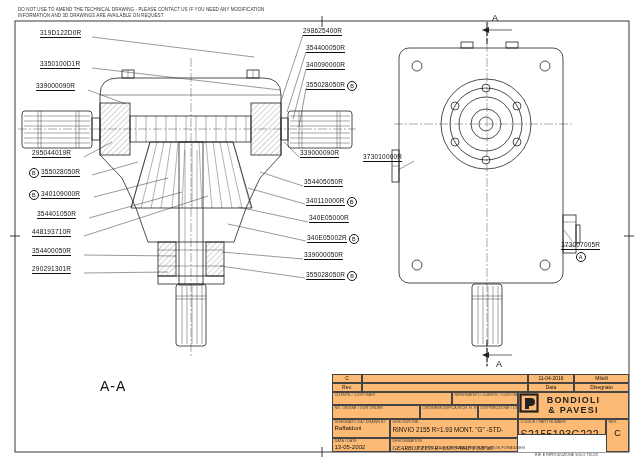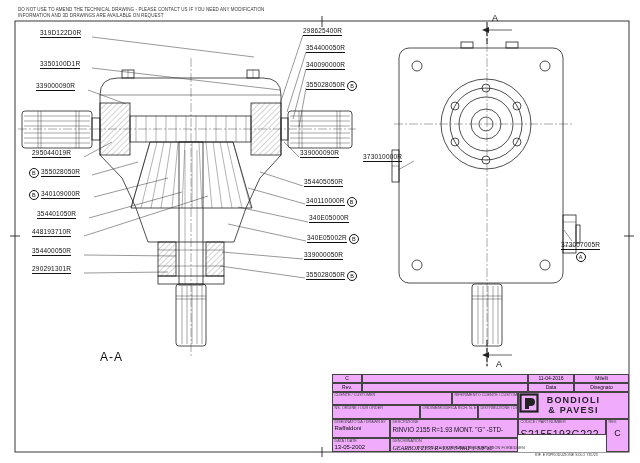--- a/index.html
+++ b/index.html
@@ -6,24 +6,24 @@
   #page{position:relative;width:640px;height:463px;background:#ffffff;overflow:hidden;
         font-family:"Liberation Sans",sans-serif;color:#111;}
   svg{position:absolute;left:0;top:0;}
   .tiny{position:absolute;font-size:4.5px;color:#333;letter-spacing:.1px;white-space:nowrap;line-height:1.2;}
   .plabel{position:absolute;font-size:6.5px;letter-spacing:.2px;color:#111;white-space:nowrap;line-height:1;}
   .u{display:inline-block;border-bottom:.7px solid #111;padding-bottom:.5px;}
   .balloon{display:inline-block;width:8px;height:8px;border:.8px solid #111;border-radius:50%;
            font-size:5.5px;line-height:8px;text-align:center;vertical-align:-1px;margin:0 2px;background:#fff;}
   .balloon-below{display:block;margin:2px auto 0;}
   .marker{position:absolute;font-size:9px;color:#111;line-height:1;}
-  .seclabel{position:absolute;font-size:12px;color:#111;letter-spacing:1px;line-height:1;}
+  .seclabel{position:absolute;font-size:14px;color:#111;letter-spacing:1px;line-height:1;margin-top:28px;}
   
   #tb{position:absolute;left:332px;top:374px;width:297px;height:78px;background:#fff;box-sizing:border-box;}
-  .cell{position:absolute;box-sizing:border-box;border:.5px solid #444;overflow:hidden;padding:0 1.5px;background:#f0abfc;}
+  .cell{position:absolute;box-sizing:border-box;border:.5px solid #444;overflow:hidden;padding:0 1.5px;background:#fdba74;}
   .c-center{display:flex;align-items:center;justify-content:center;}
   .rowtxt{font-size:5px;line-height:1;white-space:nowrap;}
   .cl{display:block;font-size:3.8px;color:#444;line-height:1.3;white-space:nowrap;}
   .cv{display:block;font-size:6px;line-height:1.2;white-space:nowrap;}
   .cv-desc{font-size:6.3px;margin-top:1px;}
   .cv-denom{font-size:6px;font-style:italic;font-family:"Liberation Serif",serif;margin-top:1px;}
   .cv-part{font-size:10.5px;letter-spacing:.4px;margin-top:3px;}
   .cv-rev{font-size:9px;text-align:center;margin-top:3px;}
   .brand{display:flex;align-items:center;justify-content:center;gap:4px;height:100%;}
   .brandtxt{font-weight:bold;font-size:9px;letter-spacing:1.2px;text-align:center;line-height:1.1;color:#222;}

